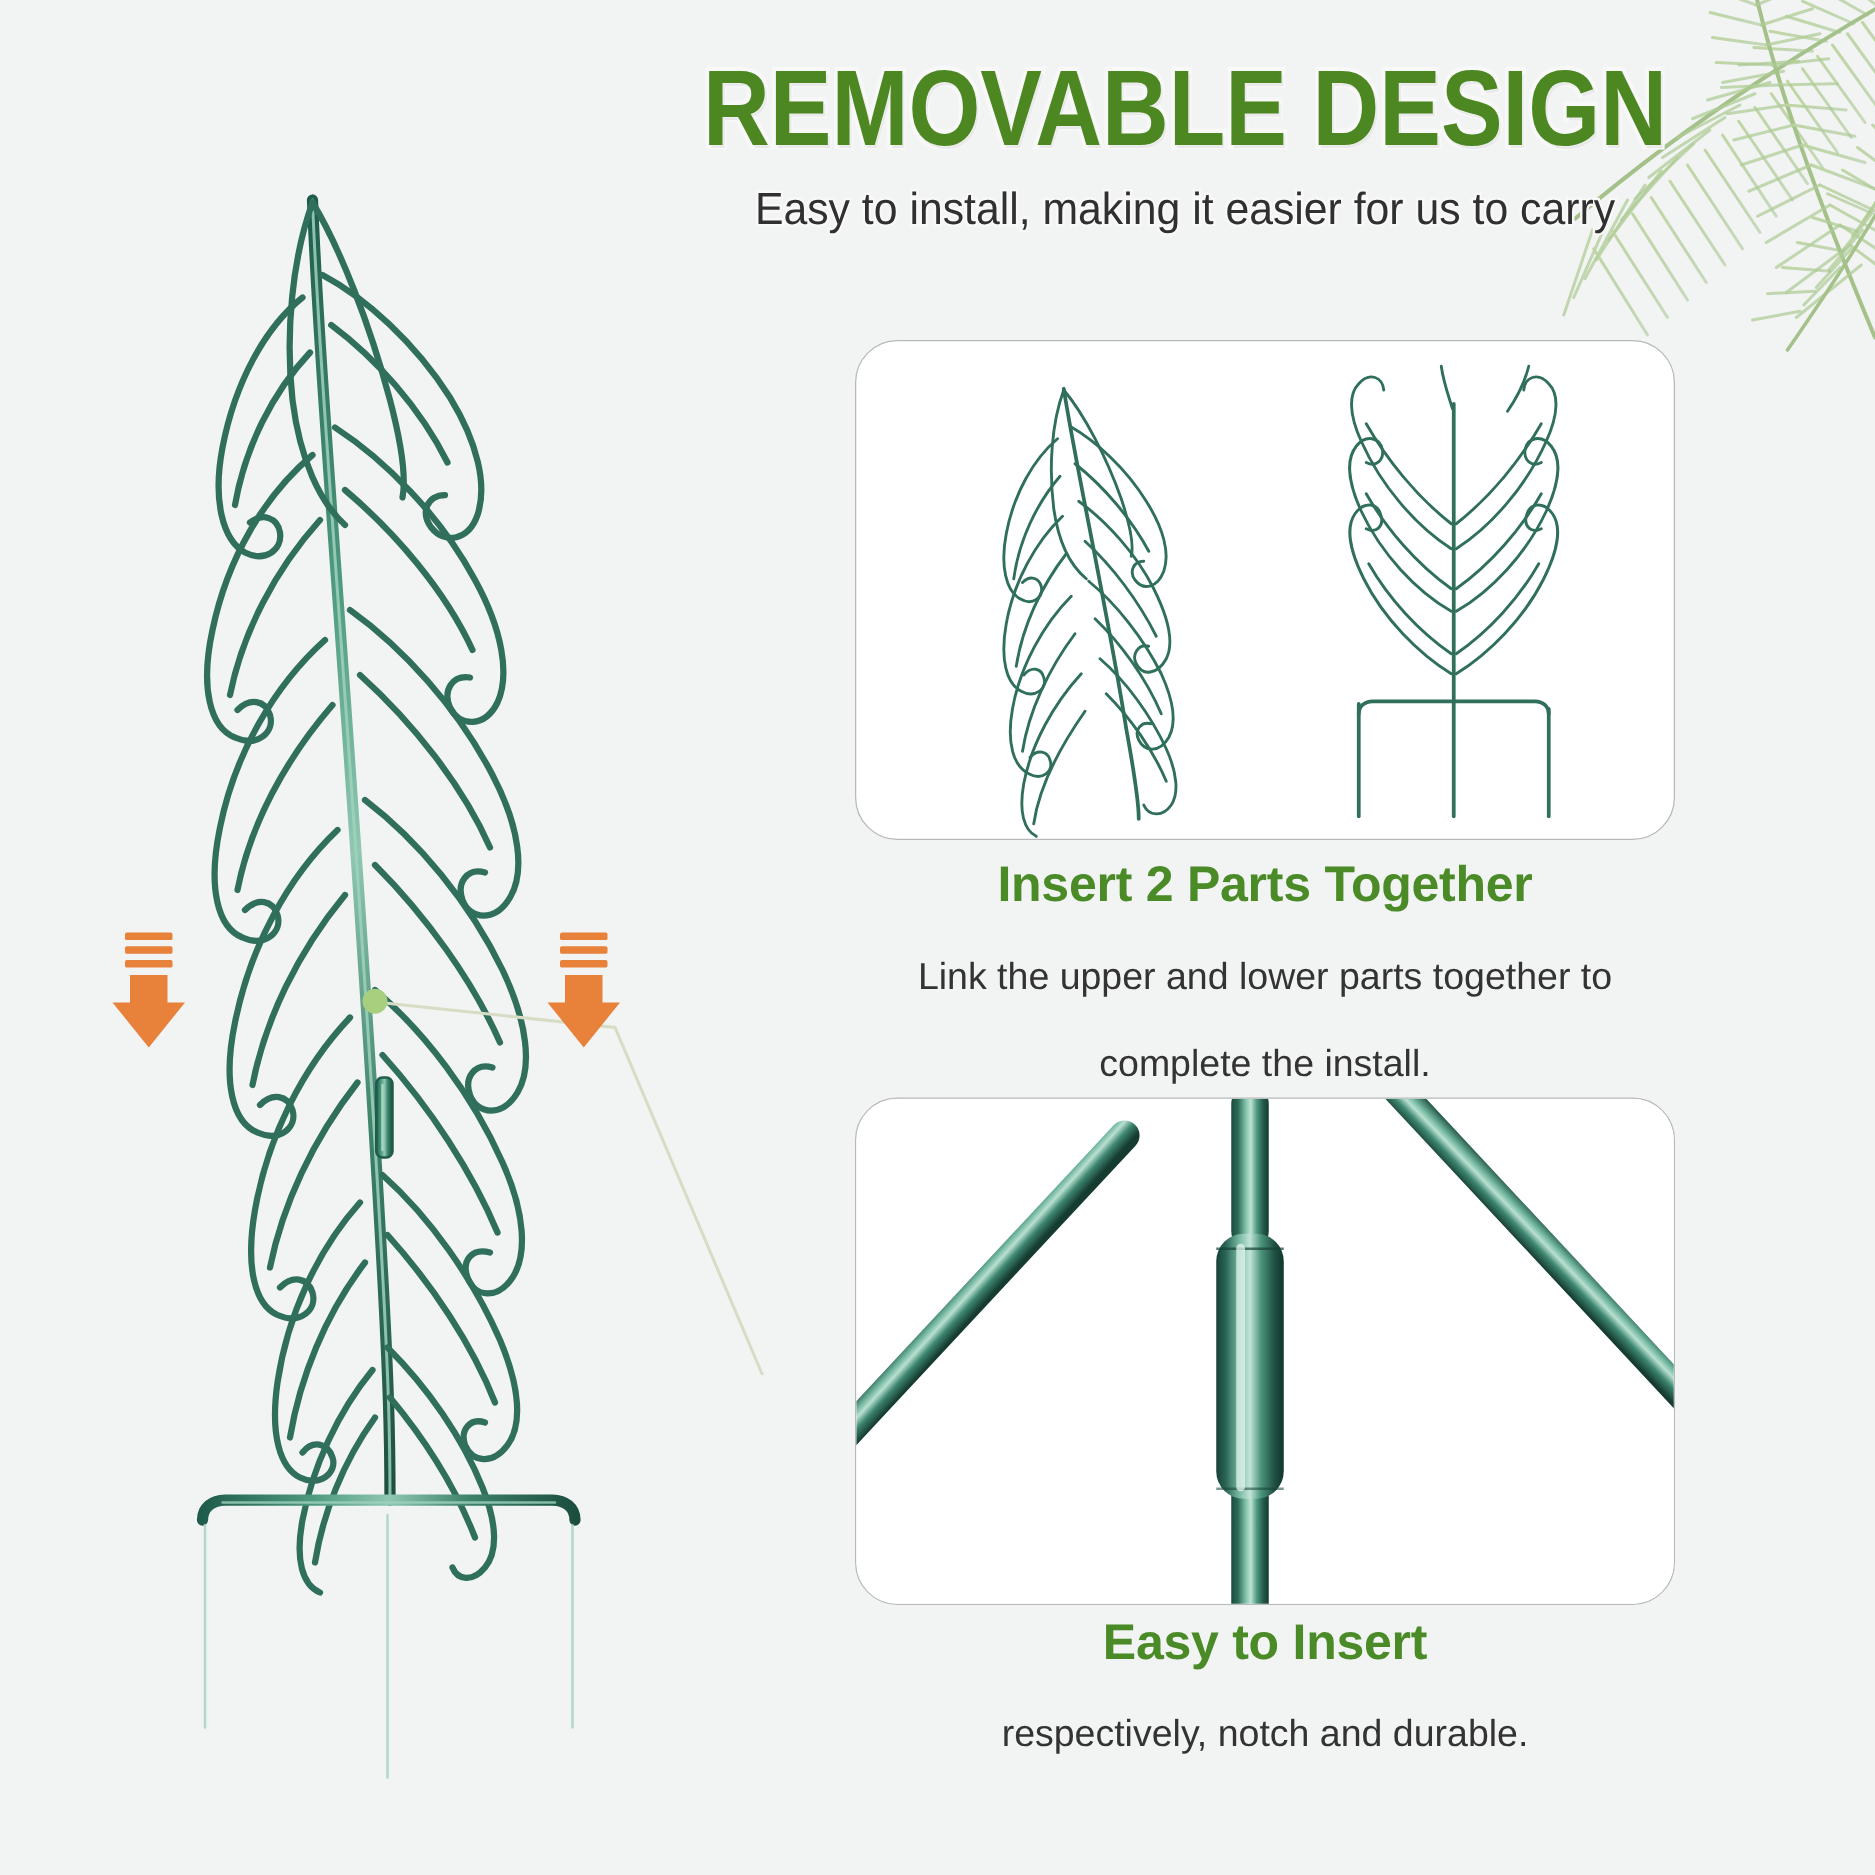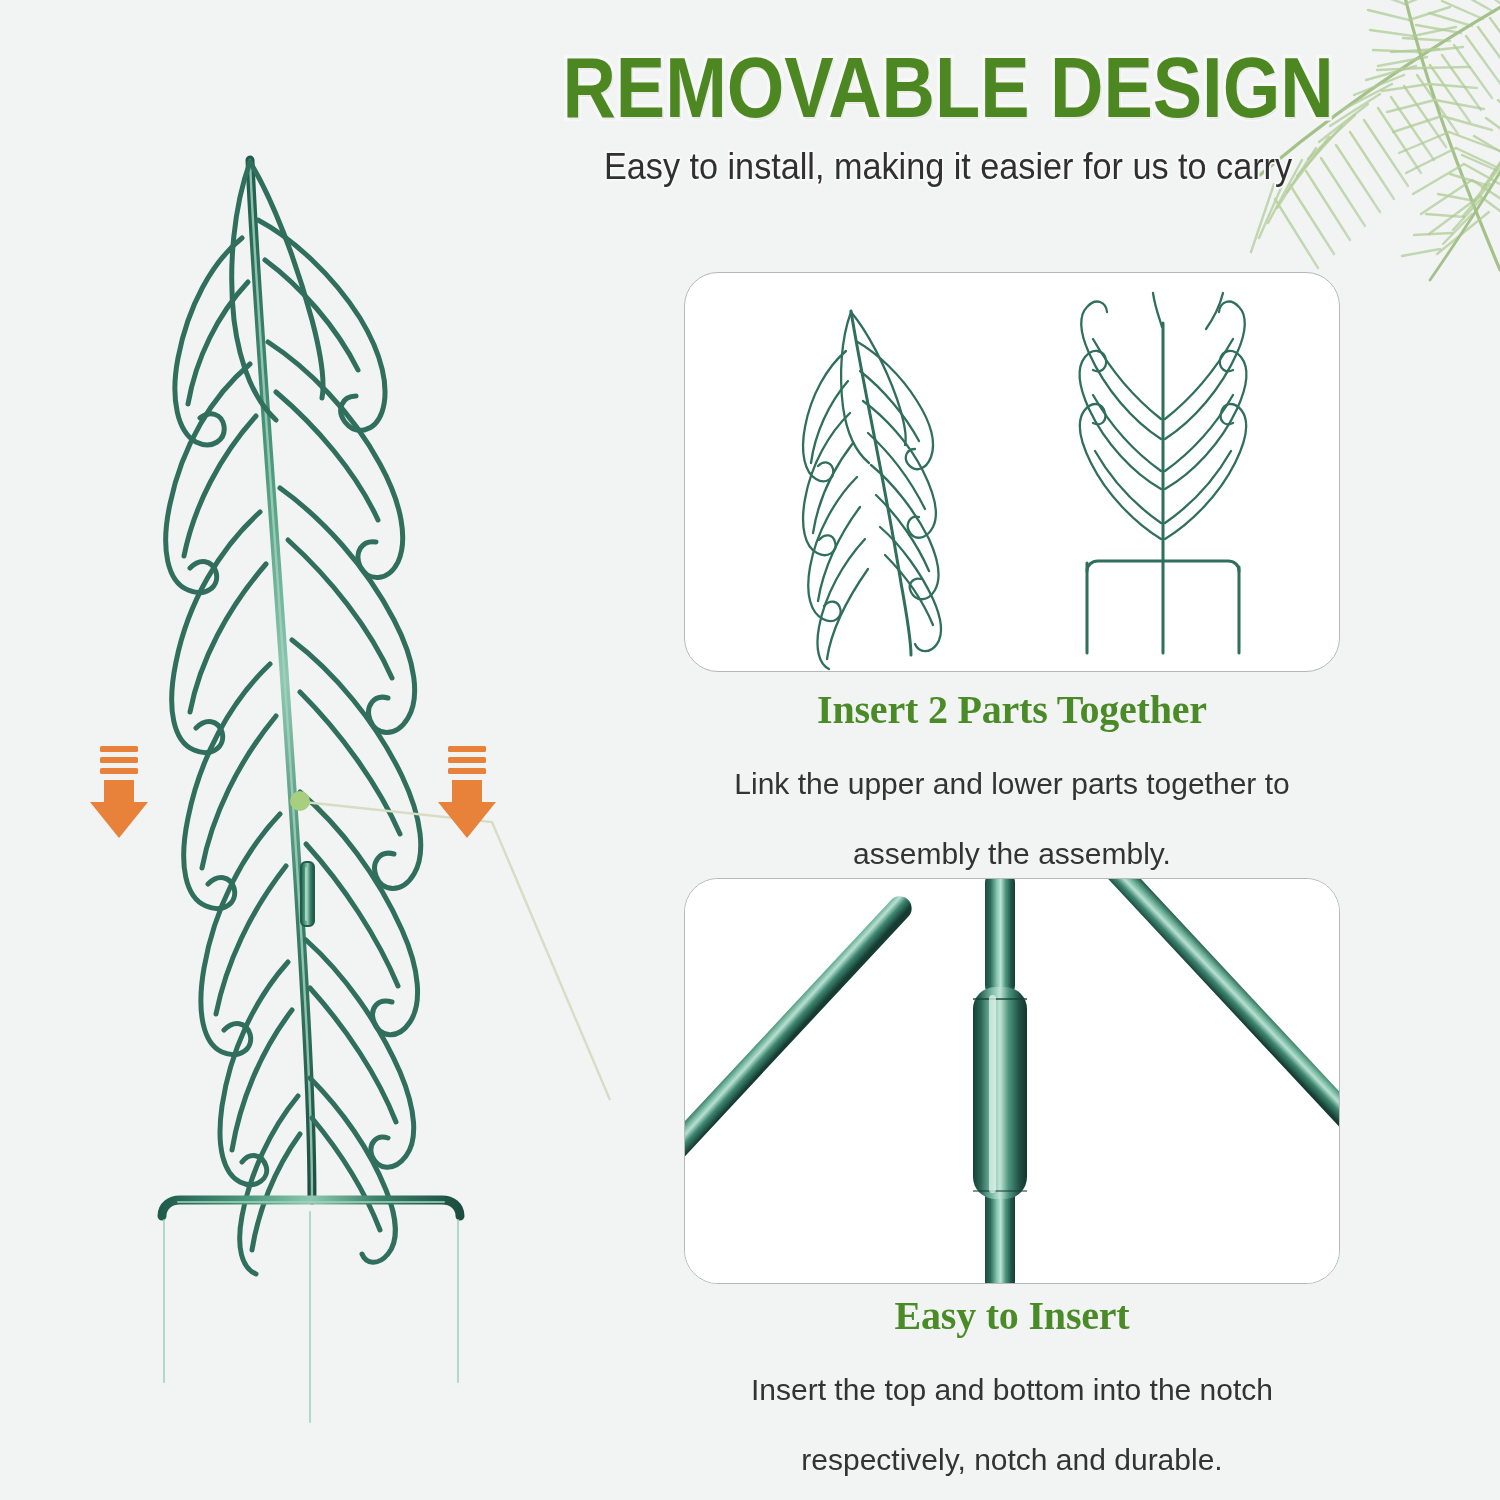--- a/index.html
+++ b/index.html
@@ -116,21 +116,20 @@
   }
   #caption-top    { top: 686px; }
   #caption-bottom { top: 1292px; }
 
   .caption-title {
     font-size: 40px;
     font-weight: bold;
     color: #4a8a27;
     margin: 0;
     letter-spacing: -0.2px;
-    font-family: Liberation Serif, serif;
   }
   .caption-body {
     font-size: 30px;
     color: #333333;
     line-height: 1.30;
     margin: 10px 0 0 0;
   }
   .caption-body span { display: block; margin-top: 31px; }
 </style>
 </head>
@@ -459,21 +458,21 @@
           <path d="M198 284 L 198 370" stroke-width="3"></path>
         </g>
       </g>
     </svg>
   </div>
 
   <div class="caption-block" id="caption-top">
     <p class="caption-title">Insert 2 Parts Together</p>
     <p class="caption-body">
       <span>Link the upper and lower parts together to</span>
-      <span>assembly the assembly.</span>
+      <span>complete the install.</span>
     </p>
   </div>
 
   <div class="panel" id="panel-bottom">
     <svg viewBox="0 0 656 406" width="656" height="406">
       <defs>
         <linearGradient id="rodGradV" x1="0" y1="0" x2="1" y2="0">
           <stop offset="0%" stop-color="#1b4b3e"></stop>
           <stop offset="18%" stop-color="#2c6b58"></stop>
           <stop offset="38%" stop-color="#7fc0a9"></stop>
@@ -524,18 +523,17 @@
         <path d="M288 312 H342" stroke="#154236" stroke-width="2" opacity="0.55" fill="none"></path>
 
         <rect x="304" y="116" width="7" height="198" rx="3.5" fill="#e3f4ec" opacity="0.75"></rect>
       </g>
     </svg>
   </div>
 
   <div class="caption-block" id="caption-bottom">
     <p class="caption-title">Easy to Insert</p>
     <p class="caption-body">
-      <span>Insert the top and bottom into the notch</span>
       <span>respectively, notch and durable.</span>
     </p>
   </div>
 
 </div>
 
 </body></html>

